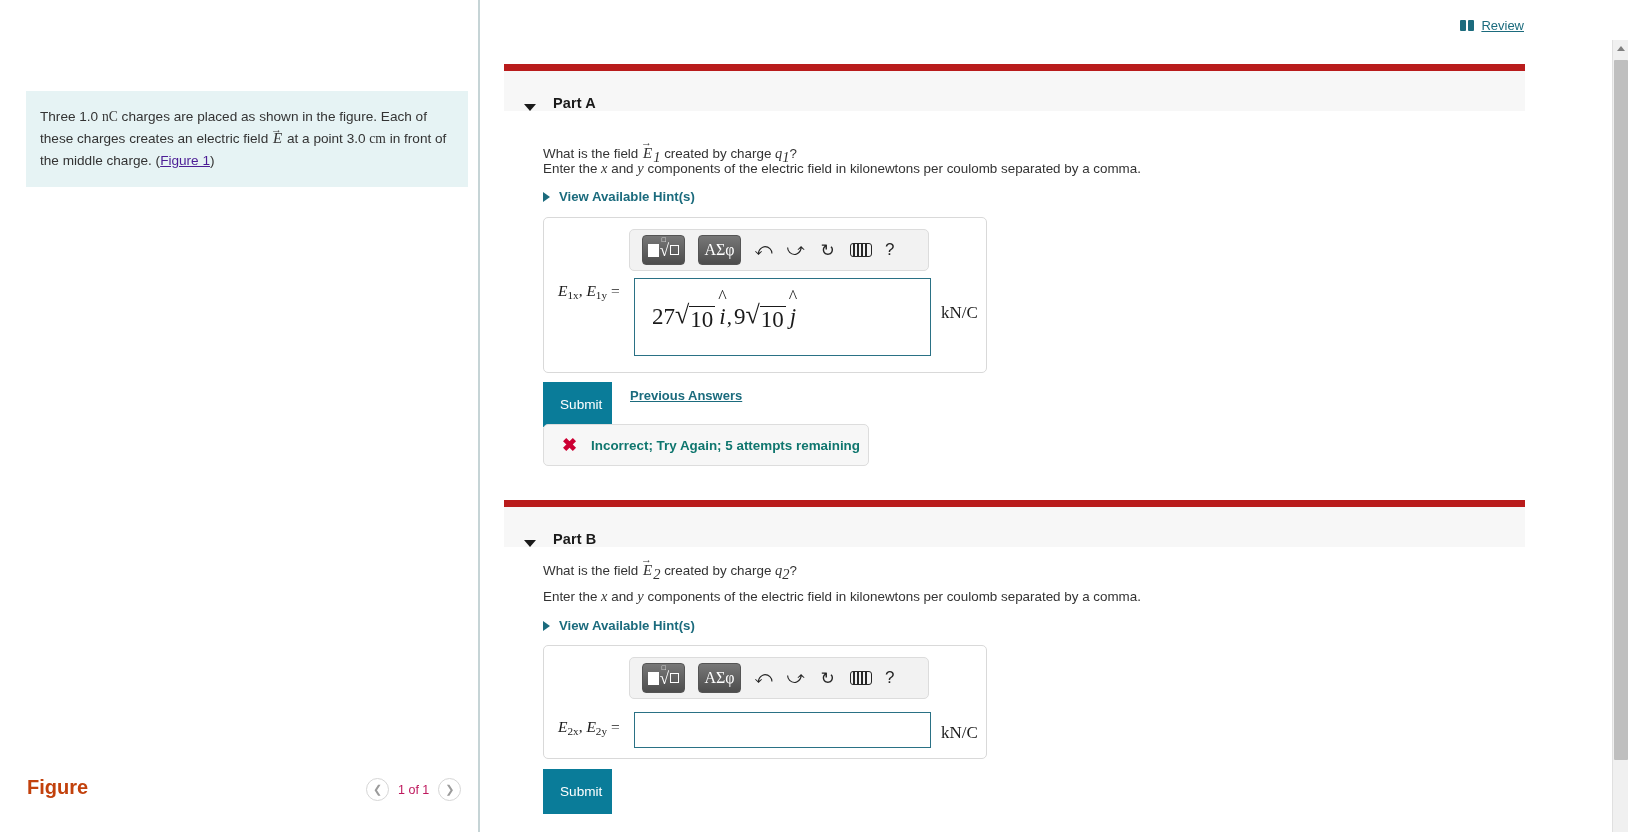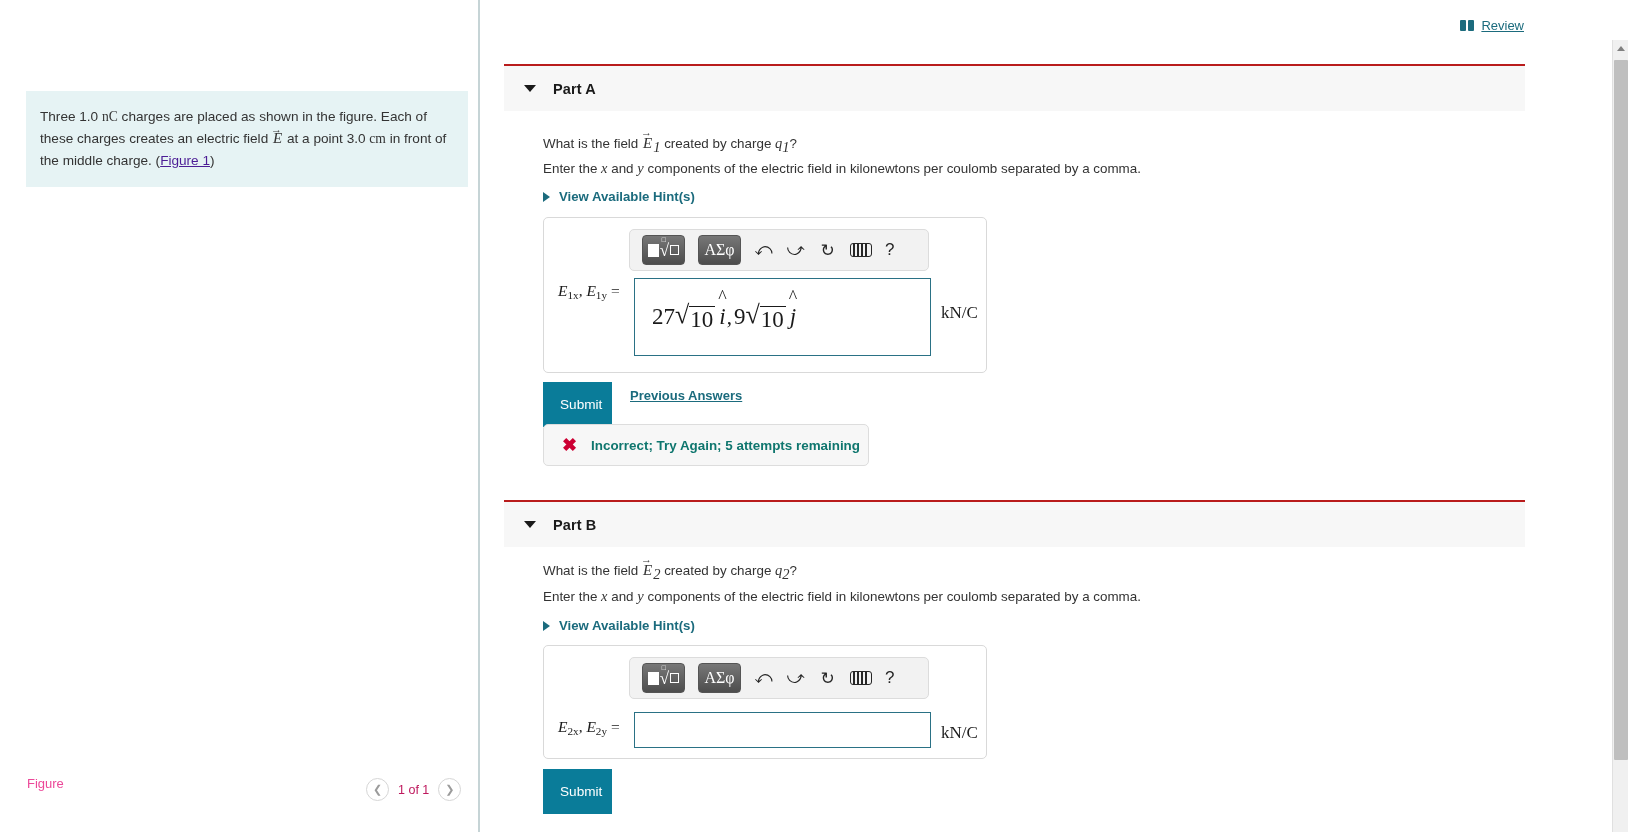--- a/index.html
+++ b/index.html
@@ -41,21 +41,21 @@
     position: absolute;
     left: -1px; top: -9px;
     font-size: 11px;
     font-style: normal;
     letter-spacing: -1px;
   }
   a.figlink { color: #4c1d95; text-decoration: underline; }
 
   #figure-label {
     position: absolute; left: 27px; top: 776px;
-    font-size: 13px; font-weight: normal; color: #ec4899;
+    font-size: 20px; font-weight: bold; color: #c2410c;
   }
   #figure-nav {
     position: absolute; left: 366px; top: 778px;
     display: flex; align-items: center; gap: 9px;
   }
   .nav-circle {
     width: 23px; height: 23px; border-radius: 50%;
     border: 1px solid #d6d6d6; background: #ffffff;
     display: flex; align-items: center; justify-content: center;
     color: #9b9b9b; font-size: 11px;
@@ -112,22 +112,22 @@
     width: 14px; height: 700px;
     background: #bfbfbf; border-radius: 1px;
     cursor: pointer;
   }
 
   
   .part-band {
     position: absolute; left: 22px;
     width: 1021px; height: 47px;
     background: #f7f7f7;
-    border-top: 2px solid #b91c1c;
-    display: flex; align-items: center;
+    border-top: 7px solid #b91c1c;
+    display: flex; align-items: flex-end;
   }
   .part-band .caret {
     margin-left: 20px;
     width: 0; height: 0;
     border-left: 6px solid transparent;
     border-right: 6px solid transparent;
     border-top: 7px solid #1a1a1a;
     cursor: pointer;
   }
   .part-band .part-title {
@@ -358,21 +358,21 @@
     <div id="review-bar">
       <span class="book-icon"></span>
       <span id="review-link">Review</span>
     </div>
 
     <div class="part-band" style="top:64px;">
       <span class="caret"></span>
       <span class="part-title">Part A</span>
     </div>
 
-    <div class="qtext" style="top:135px;">
+    <div class="qtext" style="top:145px;">
       <span>What is the field </span><span class="vecE">E</span><span class="mi sub">1</span><span> created by charge </span><span class="mi">q</span><span class="mi sub">1</span><span>?</span>
     </div>
 
     <div class="qtext" style="top:160px;">
       <span>Enter the </span><span class="mi">x</span><span> and </span><span class="mi">y</span><span> components of the electric field in kilonewtons per coulomb separated by a comma.</span>
     </div>
 
     <div class="hint-row" style="top:189px;">
       <span class="tri-r"></span>
       <span class="hint-label">View Available Hint(s)</span>

